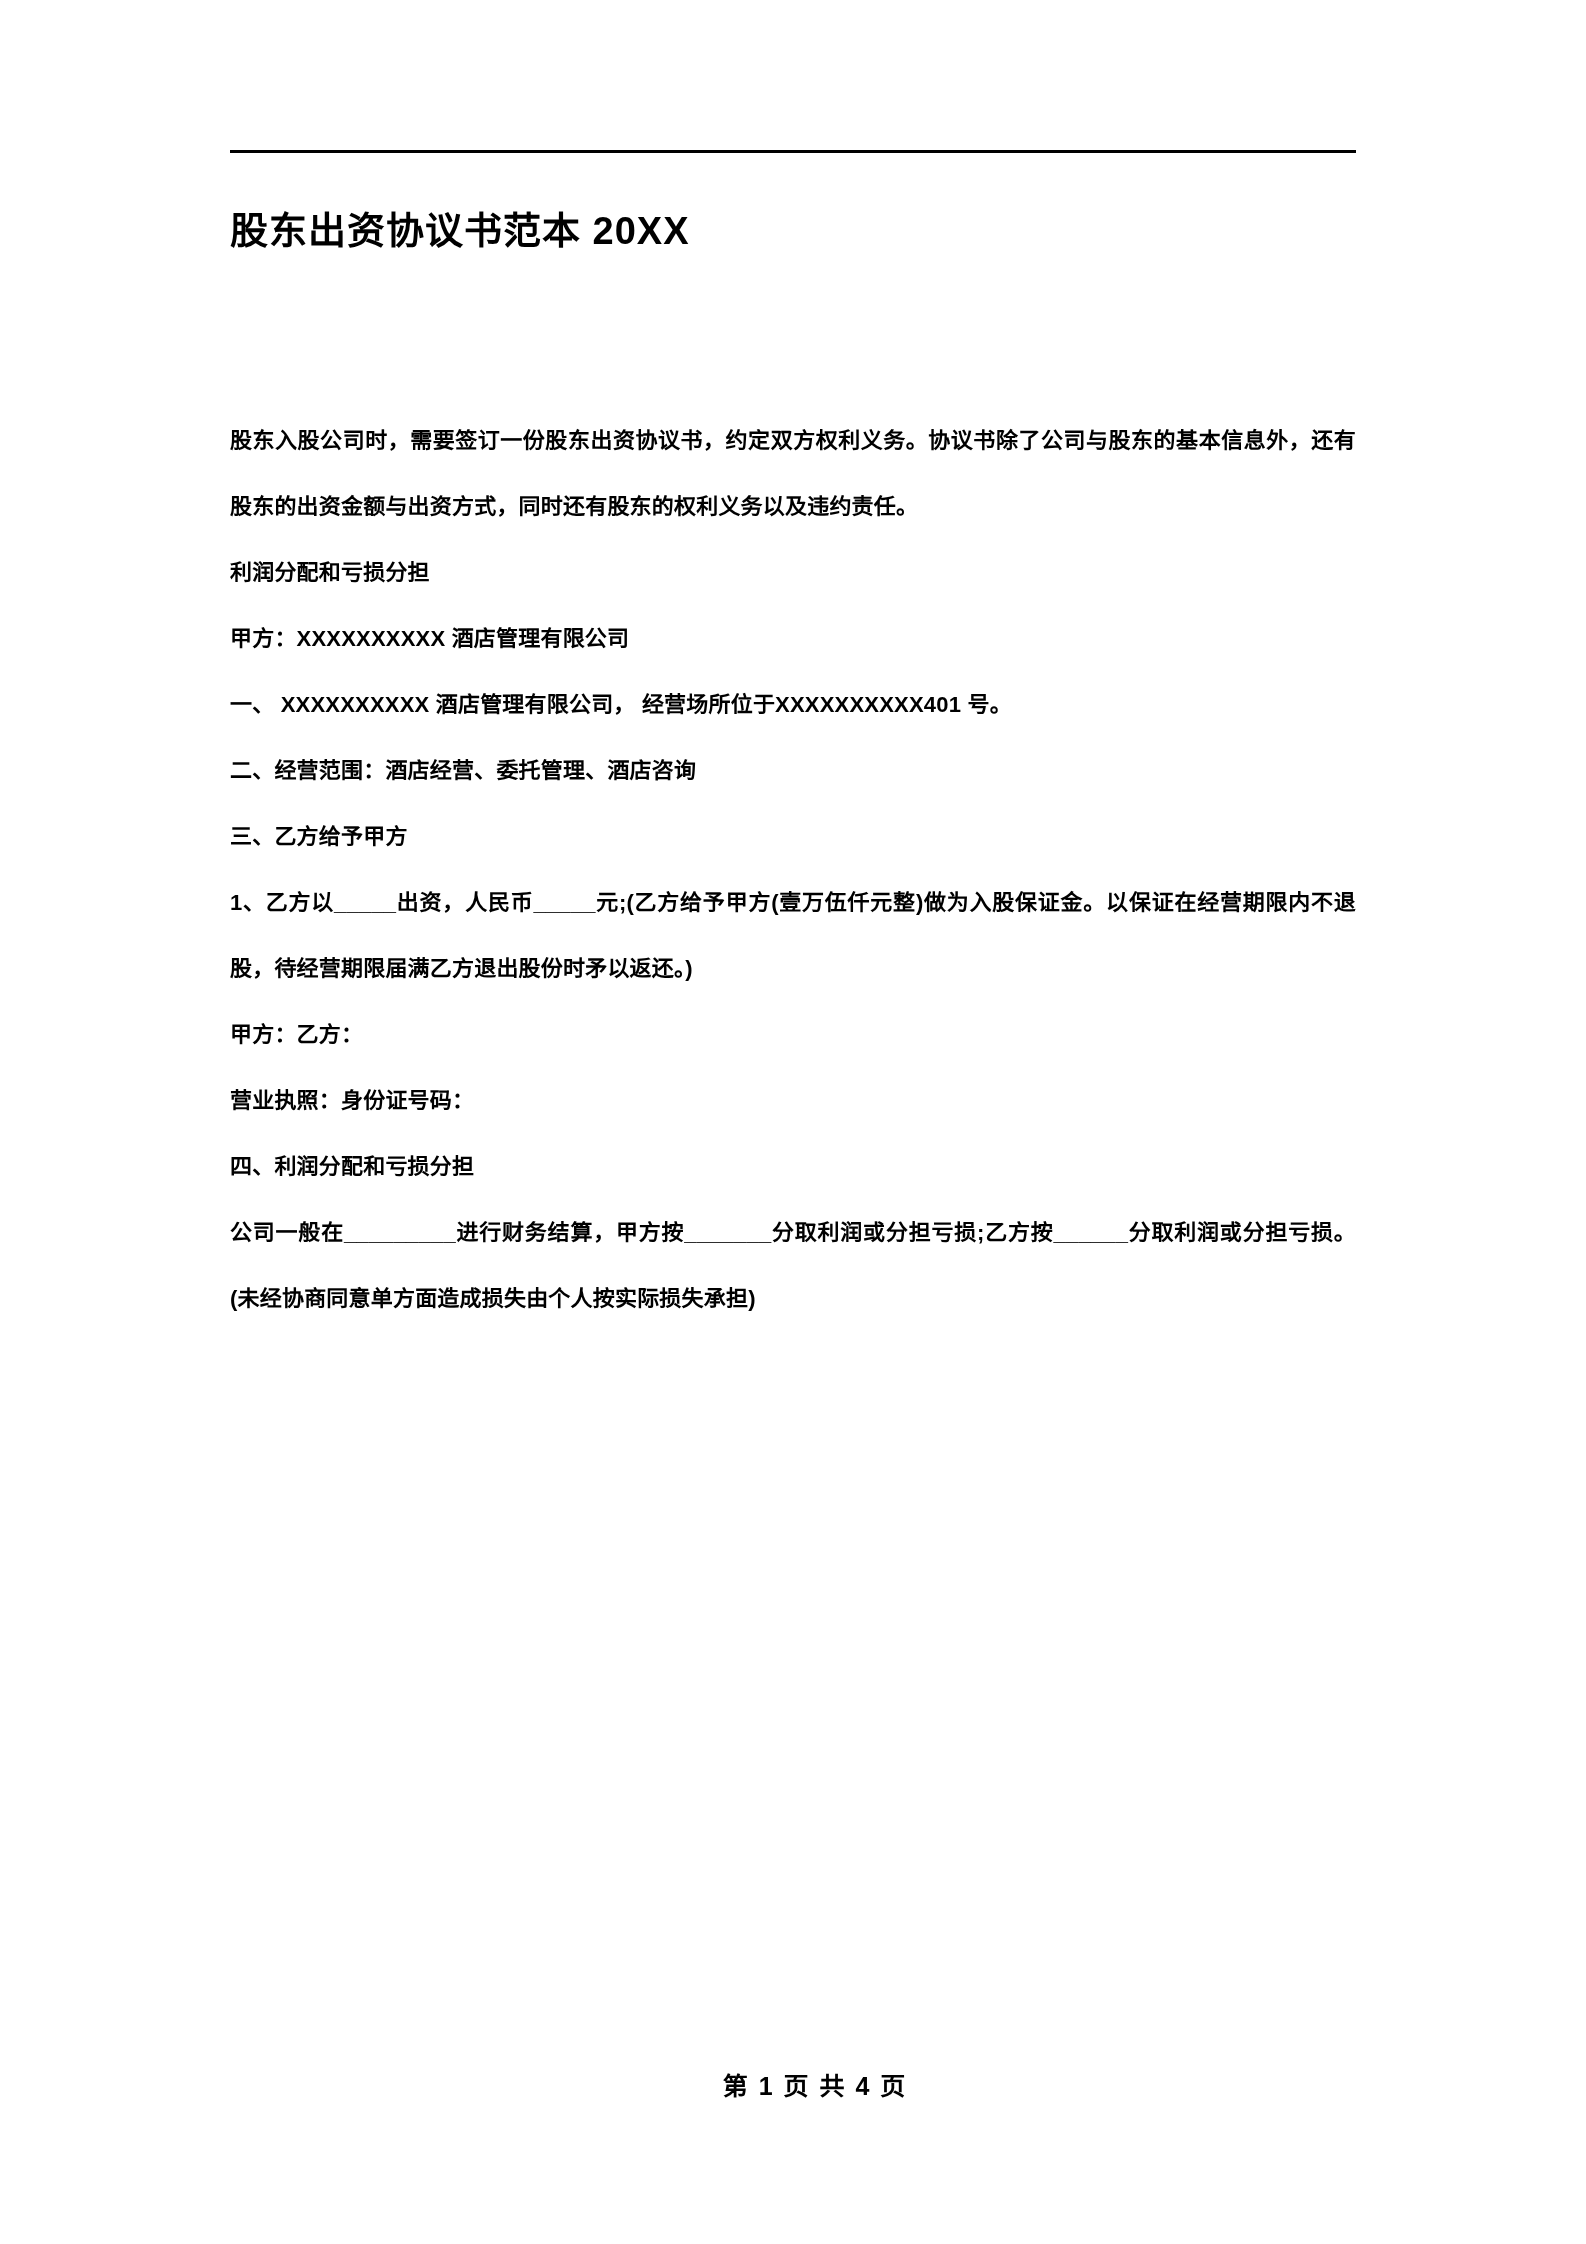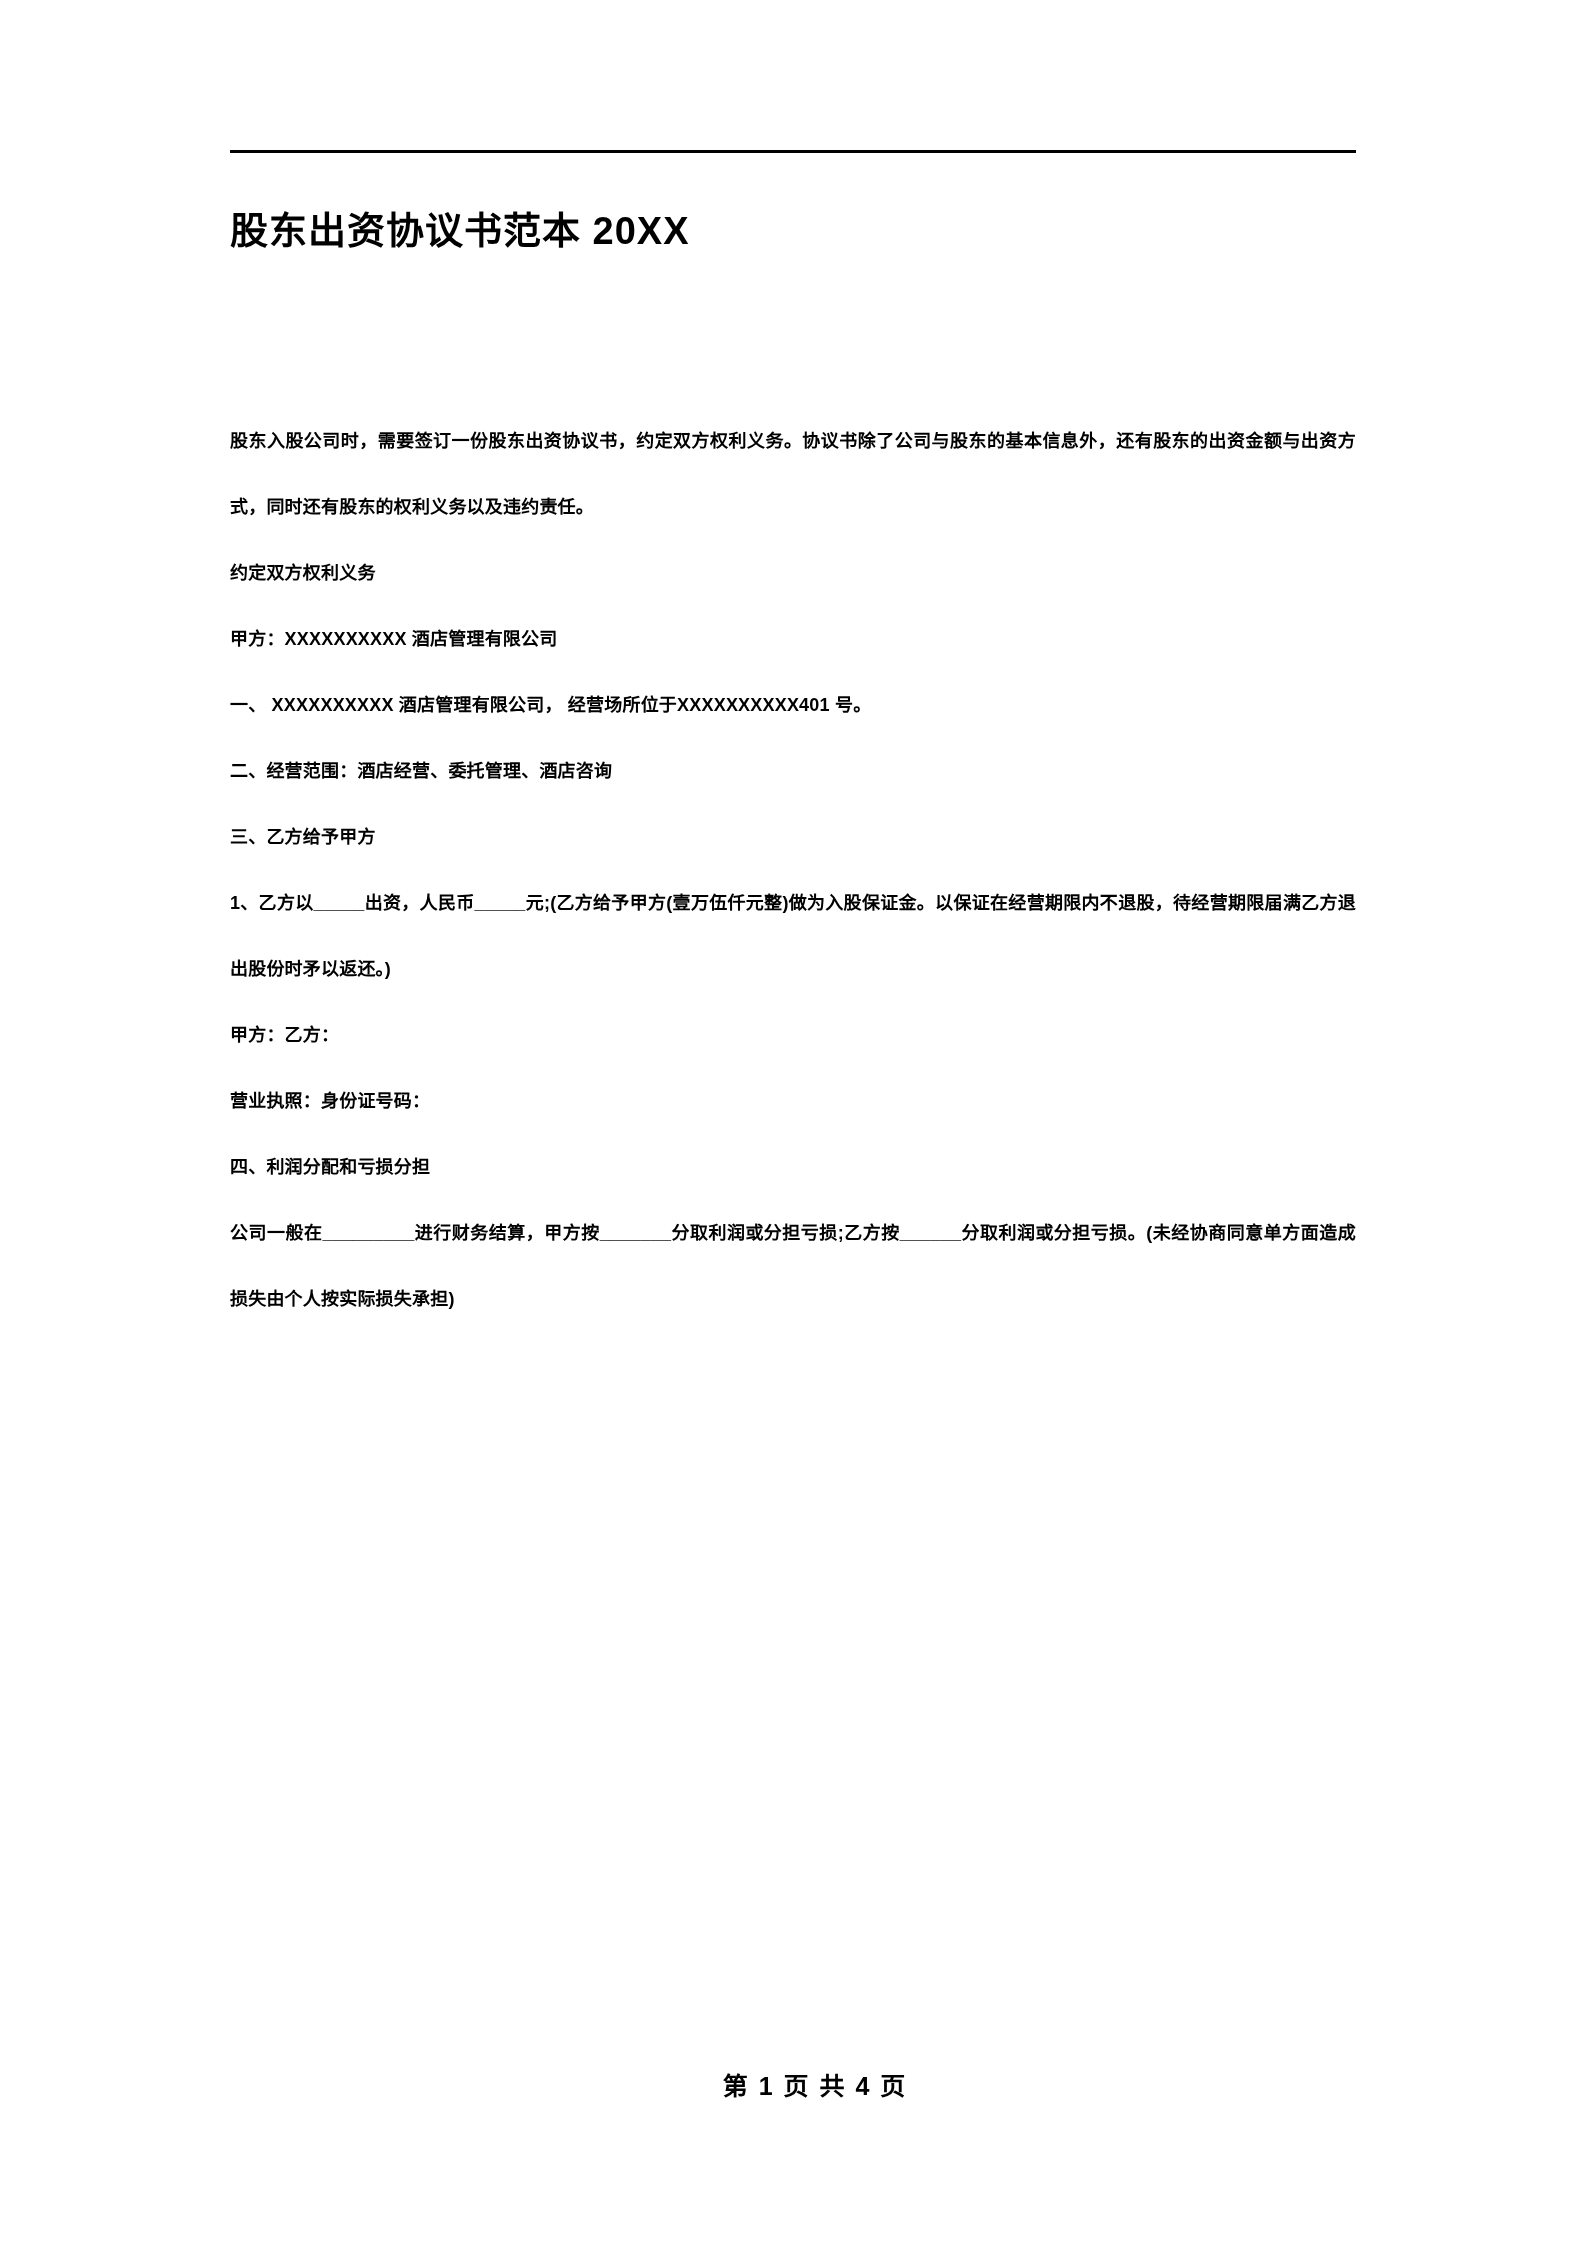--- a/index.html
+++ b/index.html
@@ -36,21 +36,21 @@
     font-size: 38px;
     font-weight: bold;
     letter-spacing: 1px;
     line-height: 1.4;
   }
   .body-block {
     margin-top: 150px;
   }
   p.para {
     margin: 0 0 0 0;
-    font-size: 18px;
+    font-size: 22px;
     font-weight: bold;
     line-height: 66px;
     text-align: justify;
     text-justify: inter-ideograph;
     letter-spacing: 0.2px;
   }
   p.para.just {
     text-align: justify;
   }
   p.para.spread {
@@ -72,21 +72,21 @@
 <body>
 
 <div class="page">
 
   <div class="top-rule"></div>
 
   <h1 class="doc-title">股东出资协议书范本 20XX</h1>
 
   <div class="body-block">
     <p class="para just">股东入股公司时，需要签订一份股东出资协议书，约定双方权利义务。协议书除了公司与股东的基本信息外，还有股东的出资金额与出资方式，同时还有股东的权利义务以及违约责任。</p>
-    <p class="para">约定双方权利义务</p>
+    <p class="para">利润分配和亏损分担</p>
     <p class="para">甲方：XXXXXXXXXX 酒店管理有限公司</p>
     <p class="para spread">一、 XXXXXXXXXX 酒店管理有限公司， 经营场所位于XXXXXXXXXX401 号。</p>
     <p class="para">二、经营范围：酒店经营、委托管理、酒店咨询</p>
     <p class="para">三、乙方给予甲方</p>
     <p class="para just">1、乙方以_____出资，人民币_____元;(乙方给予甲方(壹万伍仟元整)做为入股保证金。以保证在经营期限内不退股，待经营期限届满乙方退出股份时矛以返还。)</p>
     <p class="para">甲方：乙方：</p>
     <p class="para">营业执照：身份证号码：</p>
     <p class="para">四、利润分配和亏损分担</p>
     <p class="para just">公司一般在_________进行财务结算，甲方按_______分取利润或分担亏损;乙方按______分取利润或分担亏损。(未经协商同意单方面造成损失由个人按实际损失承担)</p>
   </div>

